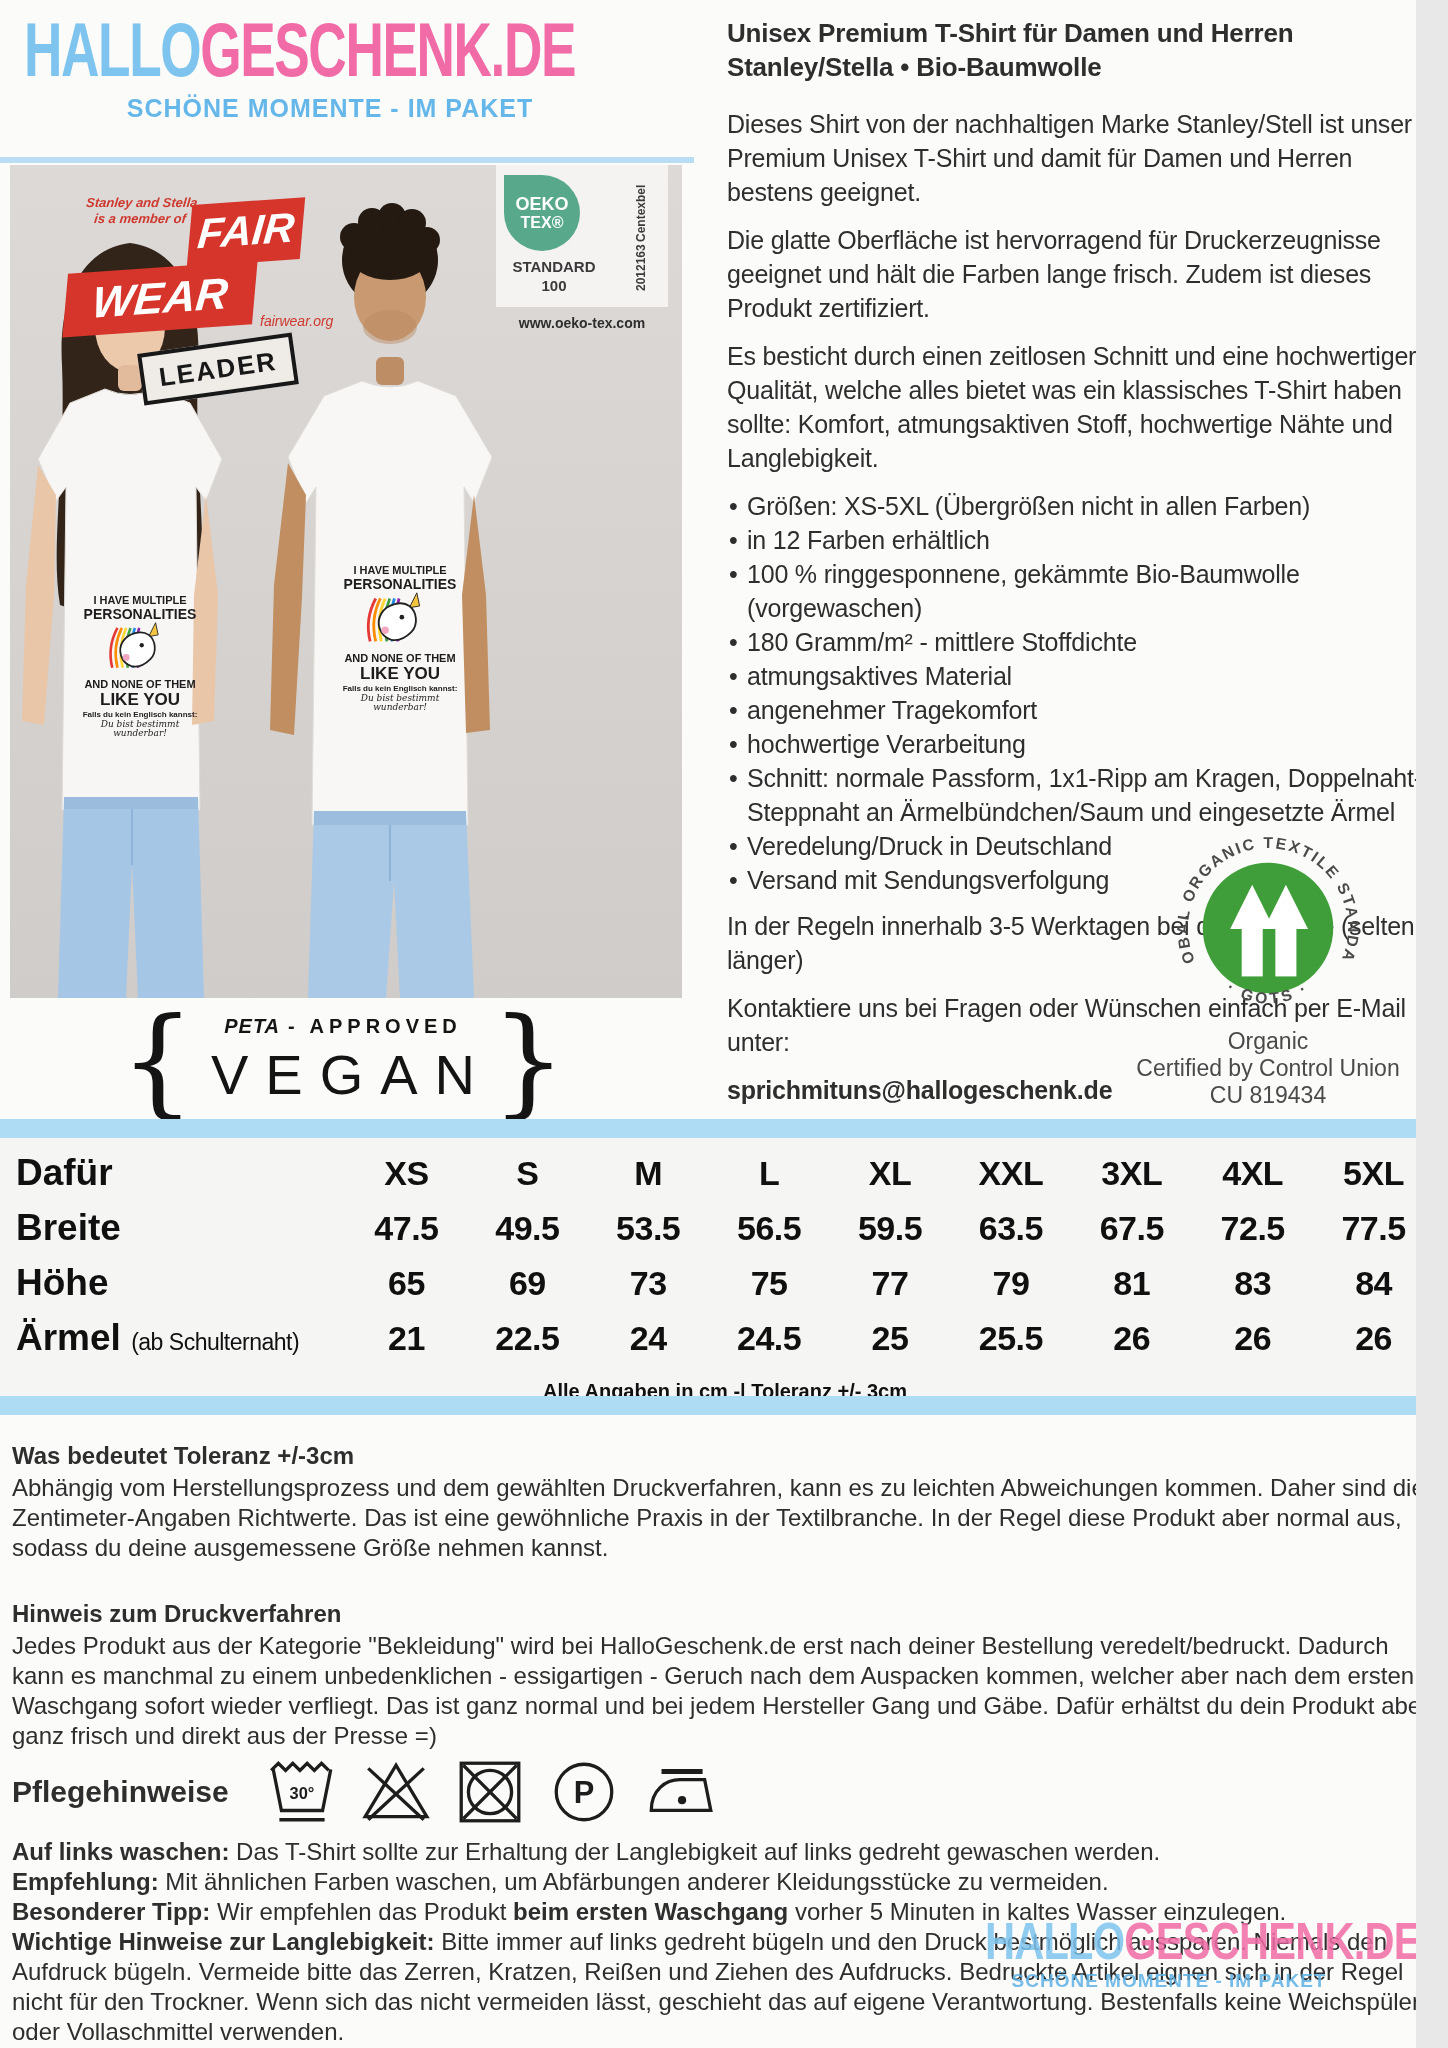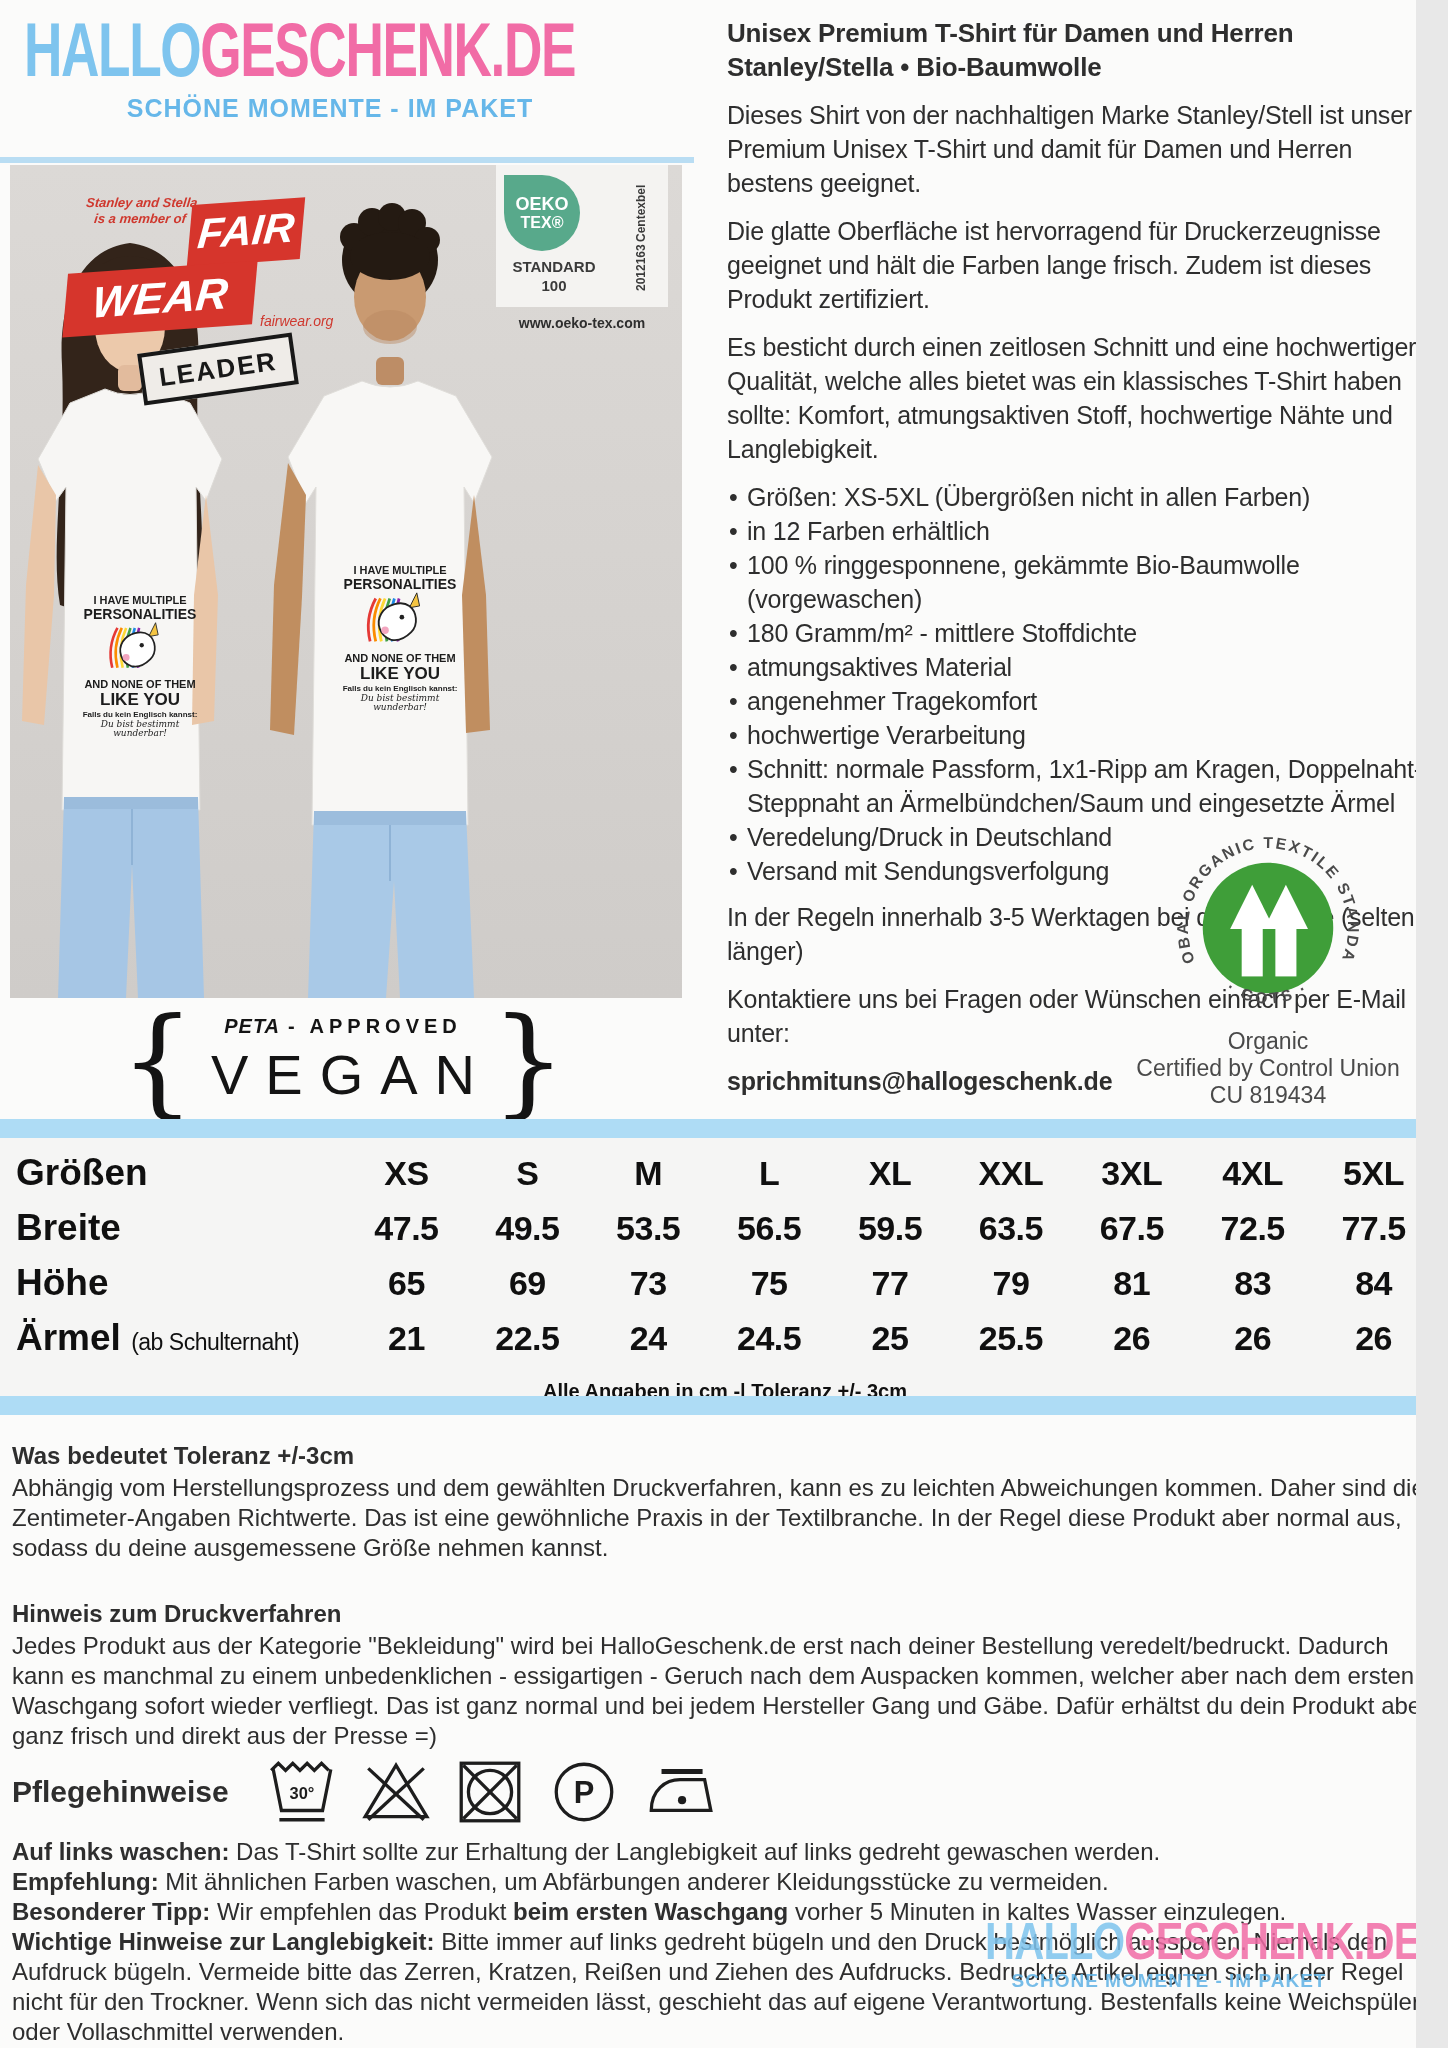--- a/index.html
+++ b/index.html
@@ -55,21 +55,21 @@
   .vegan{position:absolute;left:128px;top:1002px;width:430px;display:flex;align-items:center;
          justify-content:center;color:#141414;}
   .vegan .brace{font-family:"DejaVu Serif",serif;font-size:118px;font-weight:400;line-height:118px;}
   .vegan-mid{padding:0 16px;text-align:center;}
   .vegan-l1{font-size:20px;letter-spacing:5px;font-weight:600;white-space:nowrap;}
   .vegan-l1 .peta{font-style:italic;font-weight:800;letter-spacing:1px;margin-right:8px;}
   .vegan-l2{font-size:56px;letter-spacing:17px;font-weight:400;margin-top:4px;margin-right:-17px;}
   
   .details{position:absolute;left:727px;top:16px;width:714px;font-size:25px;line-height:34px;
            letter-spacing:-0.2px;color:#2e2e2e;}
-  .details .title{font-weight:700;font-size:26px;margin-bottom:14px;}
+  .details .title{font-weight:700;font-size:26px;margin-bottom:23px;}
   .details p{margin:0 0 14px 0;}
   .bullets{margin:2px 0 12px 0;}
   .bullet{position:relative;padding-left:20px;}
   .bullet::before{content:"•";position:absolute;left:2px;}
   .email{font-weight:700;}
   
   .gots{position:absolute;left:1168px;top:828px;width:200px;height:200px;}
   .gots-caption{position:absolute;left:1128px;top:1028px;width:280px;text-align:center;
                 color:#4a4a4a;font-size:23px;line-height:27px;}
   
@@ -278,21 +278,21 @@
   </svg>
   <div class="gots-caption">
     <div>Organic</div>
     <div>Certified by Control Union</div>
     <div>CU 819434</div>
   </div>
 
   <div class="bar bar1"></div>
   <div class="sizetable">
     <div class="t-row">
-      <div class="t-label">Größen</div>
+      <div class="t-label">Dafür</div>
       <div class="t-cell">XS</div>
       <div class="t-cell">S</div>
       <div class="t-cell">M</div>
       <div class="t-cell">L</div>
       <div class="t-cell">XL</div>
       <div class="t-cell">XXL</div>
       <div class="t-cell">3XL</div>
       <div class="t-cell">4XL</div>
       <div class="t-cell">5XL</div>
     </div>

